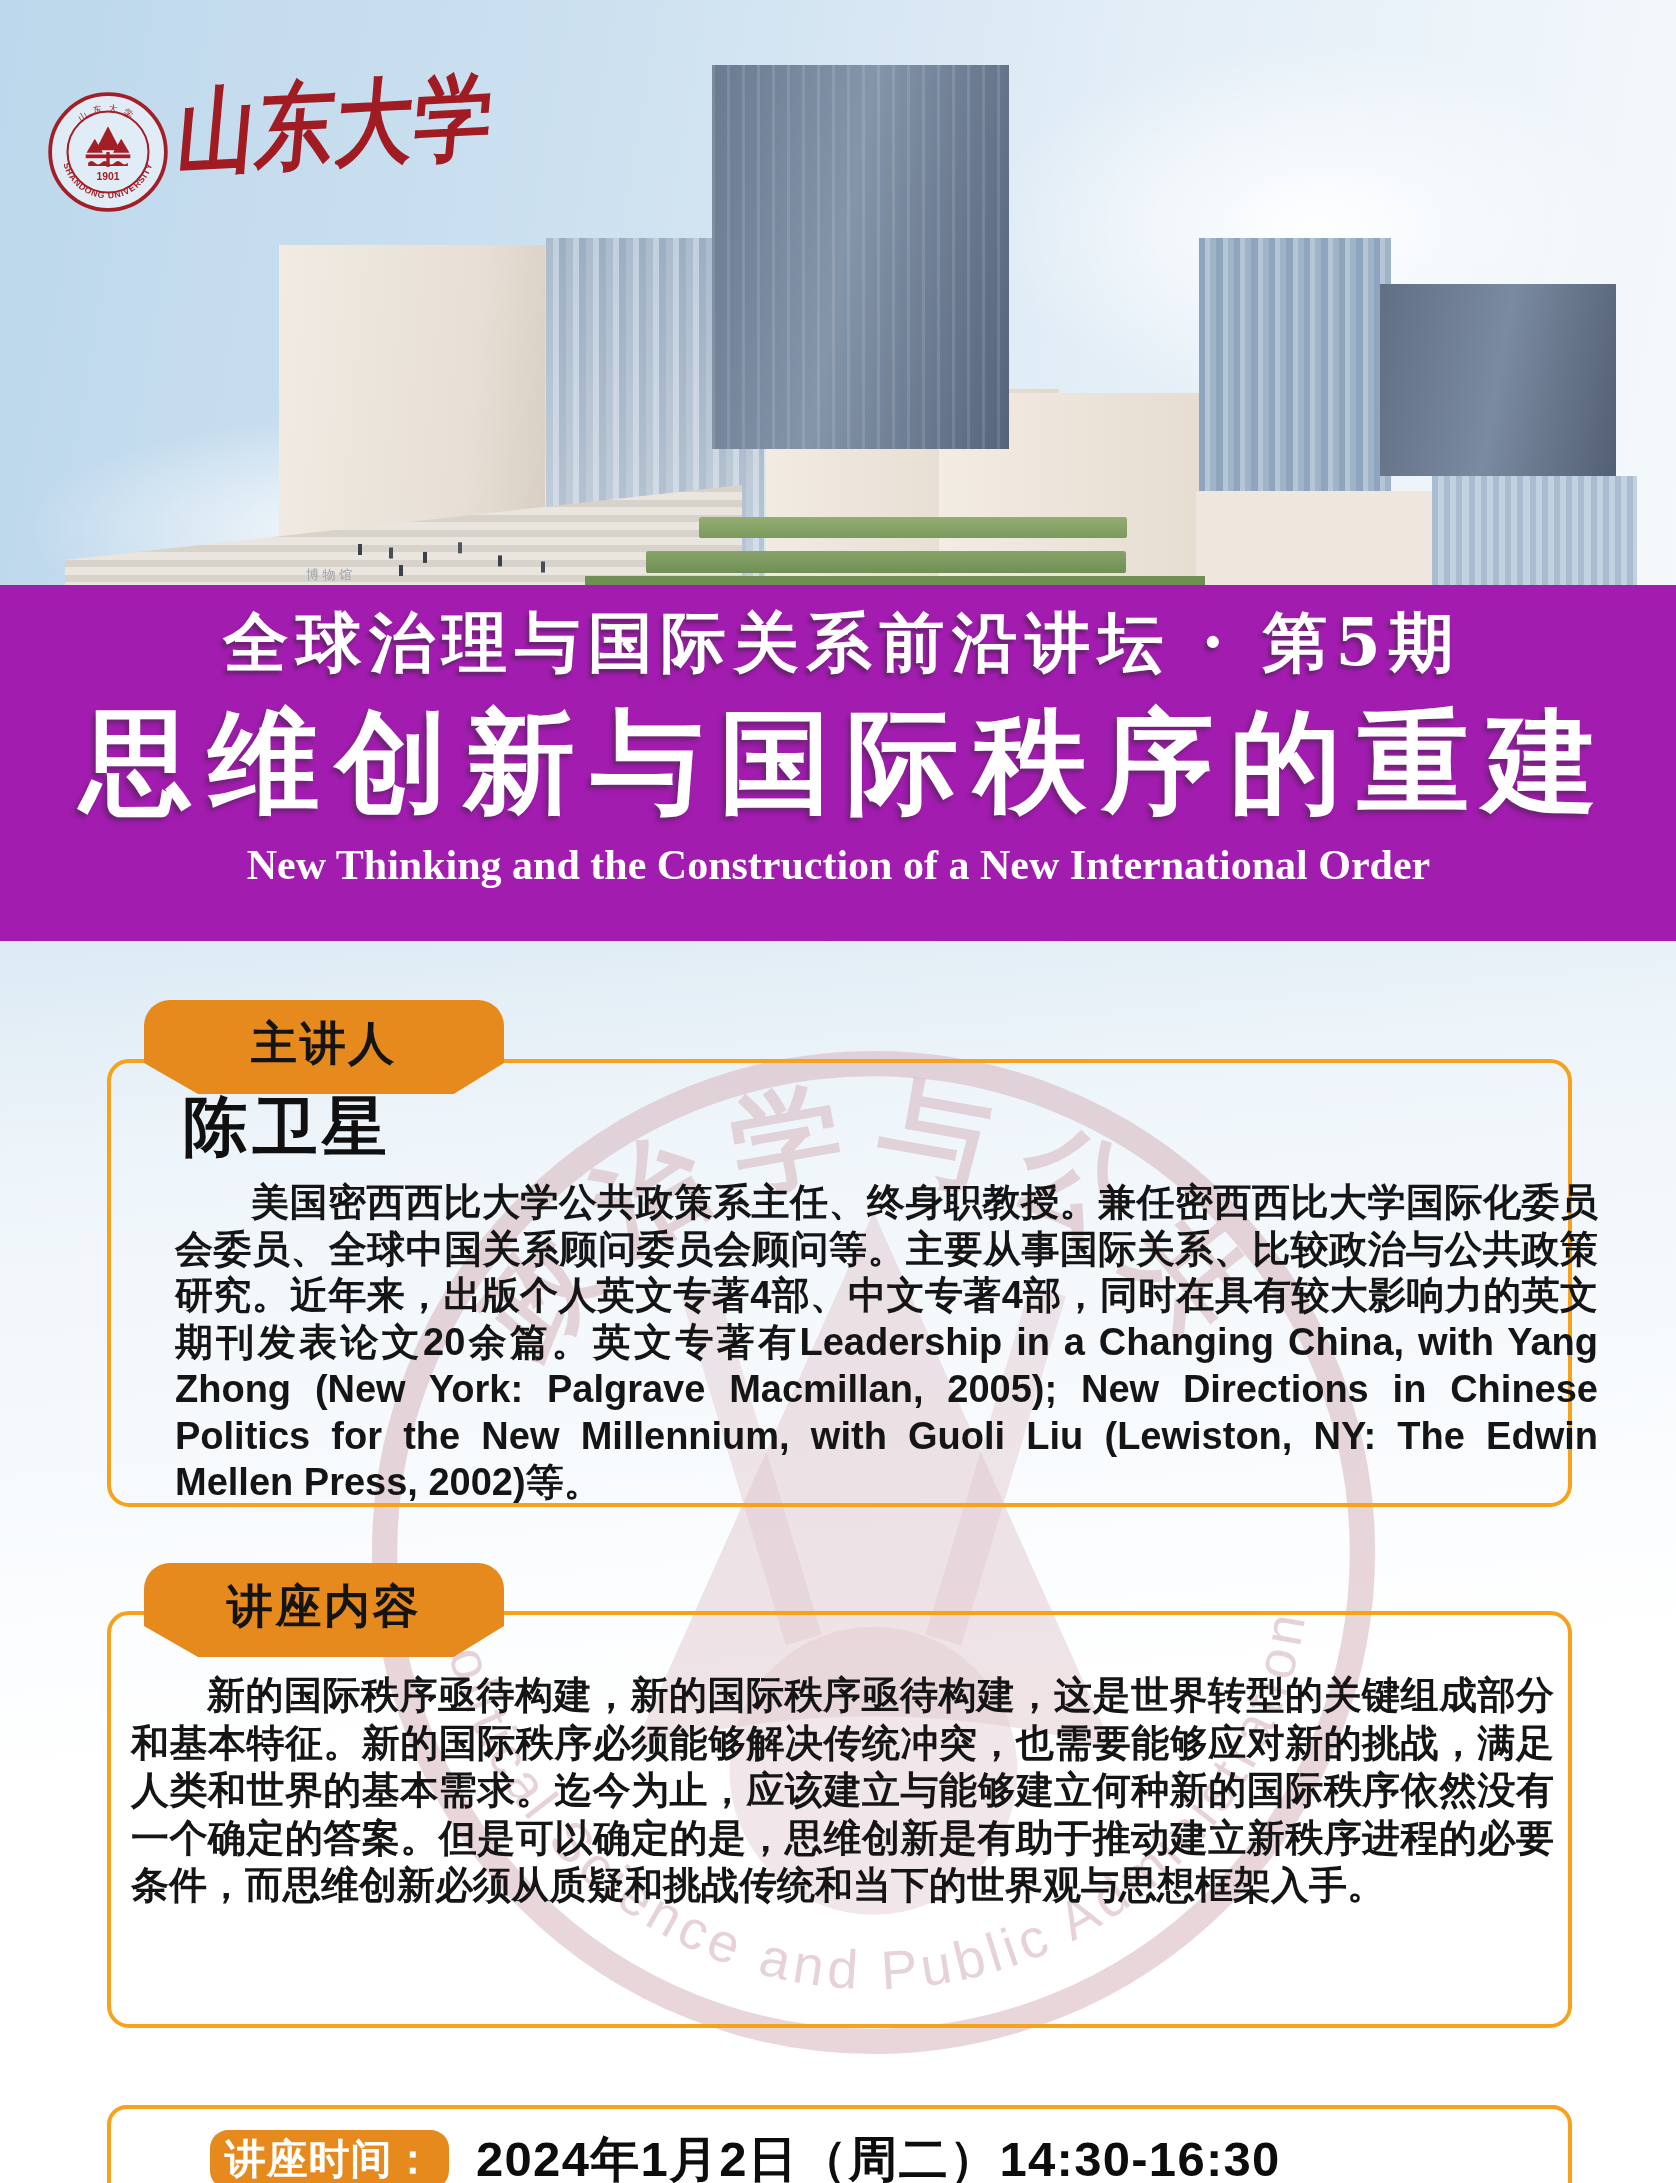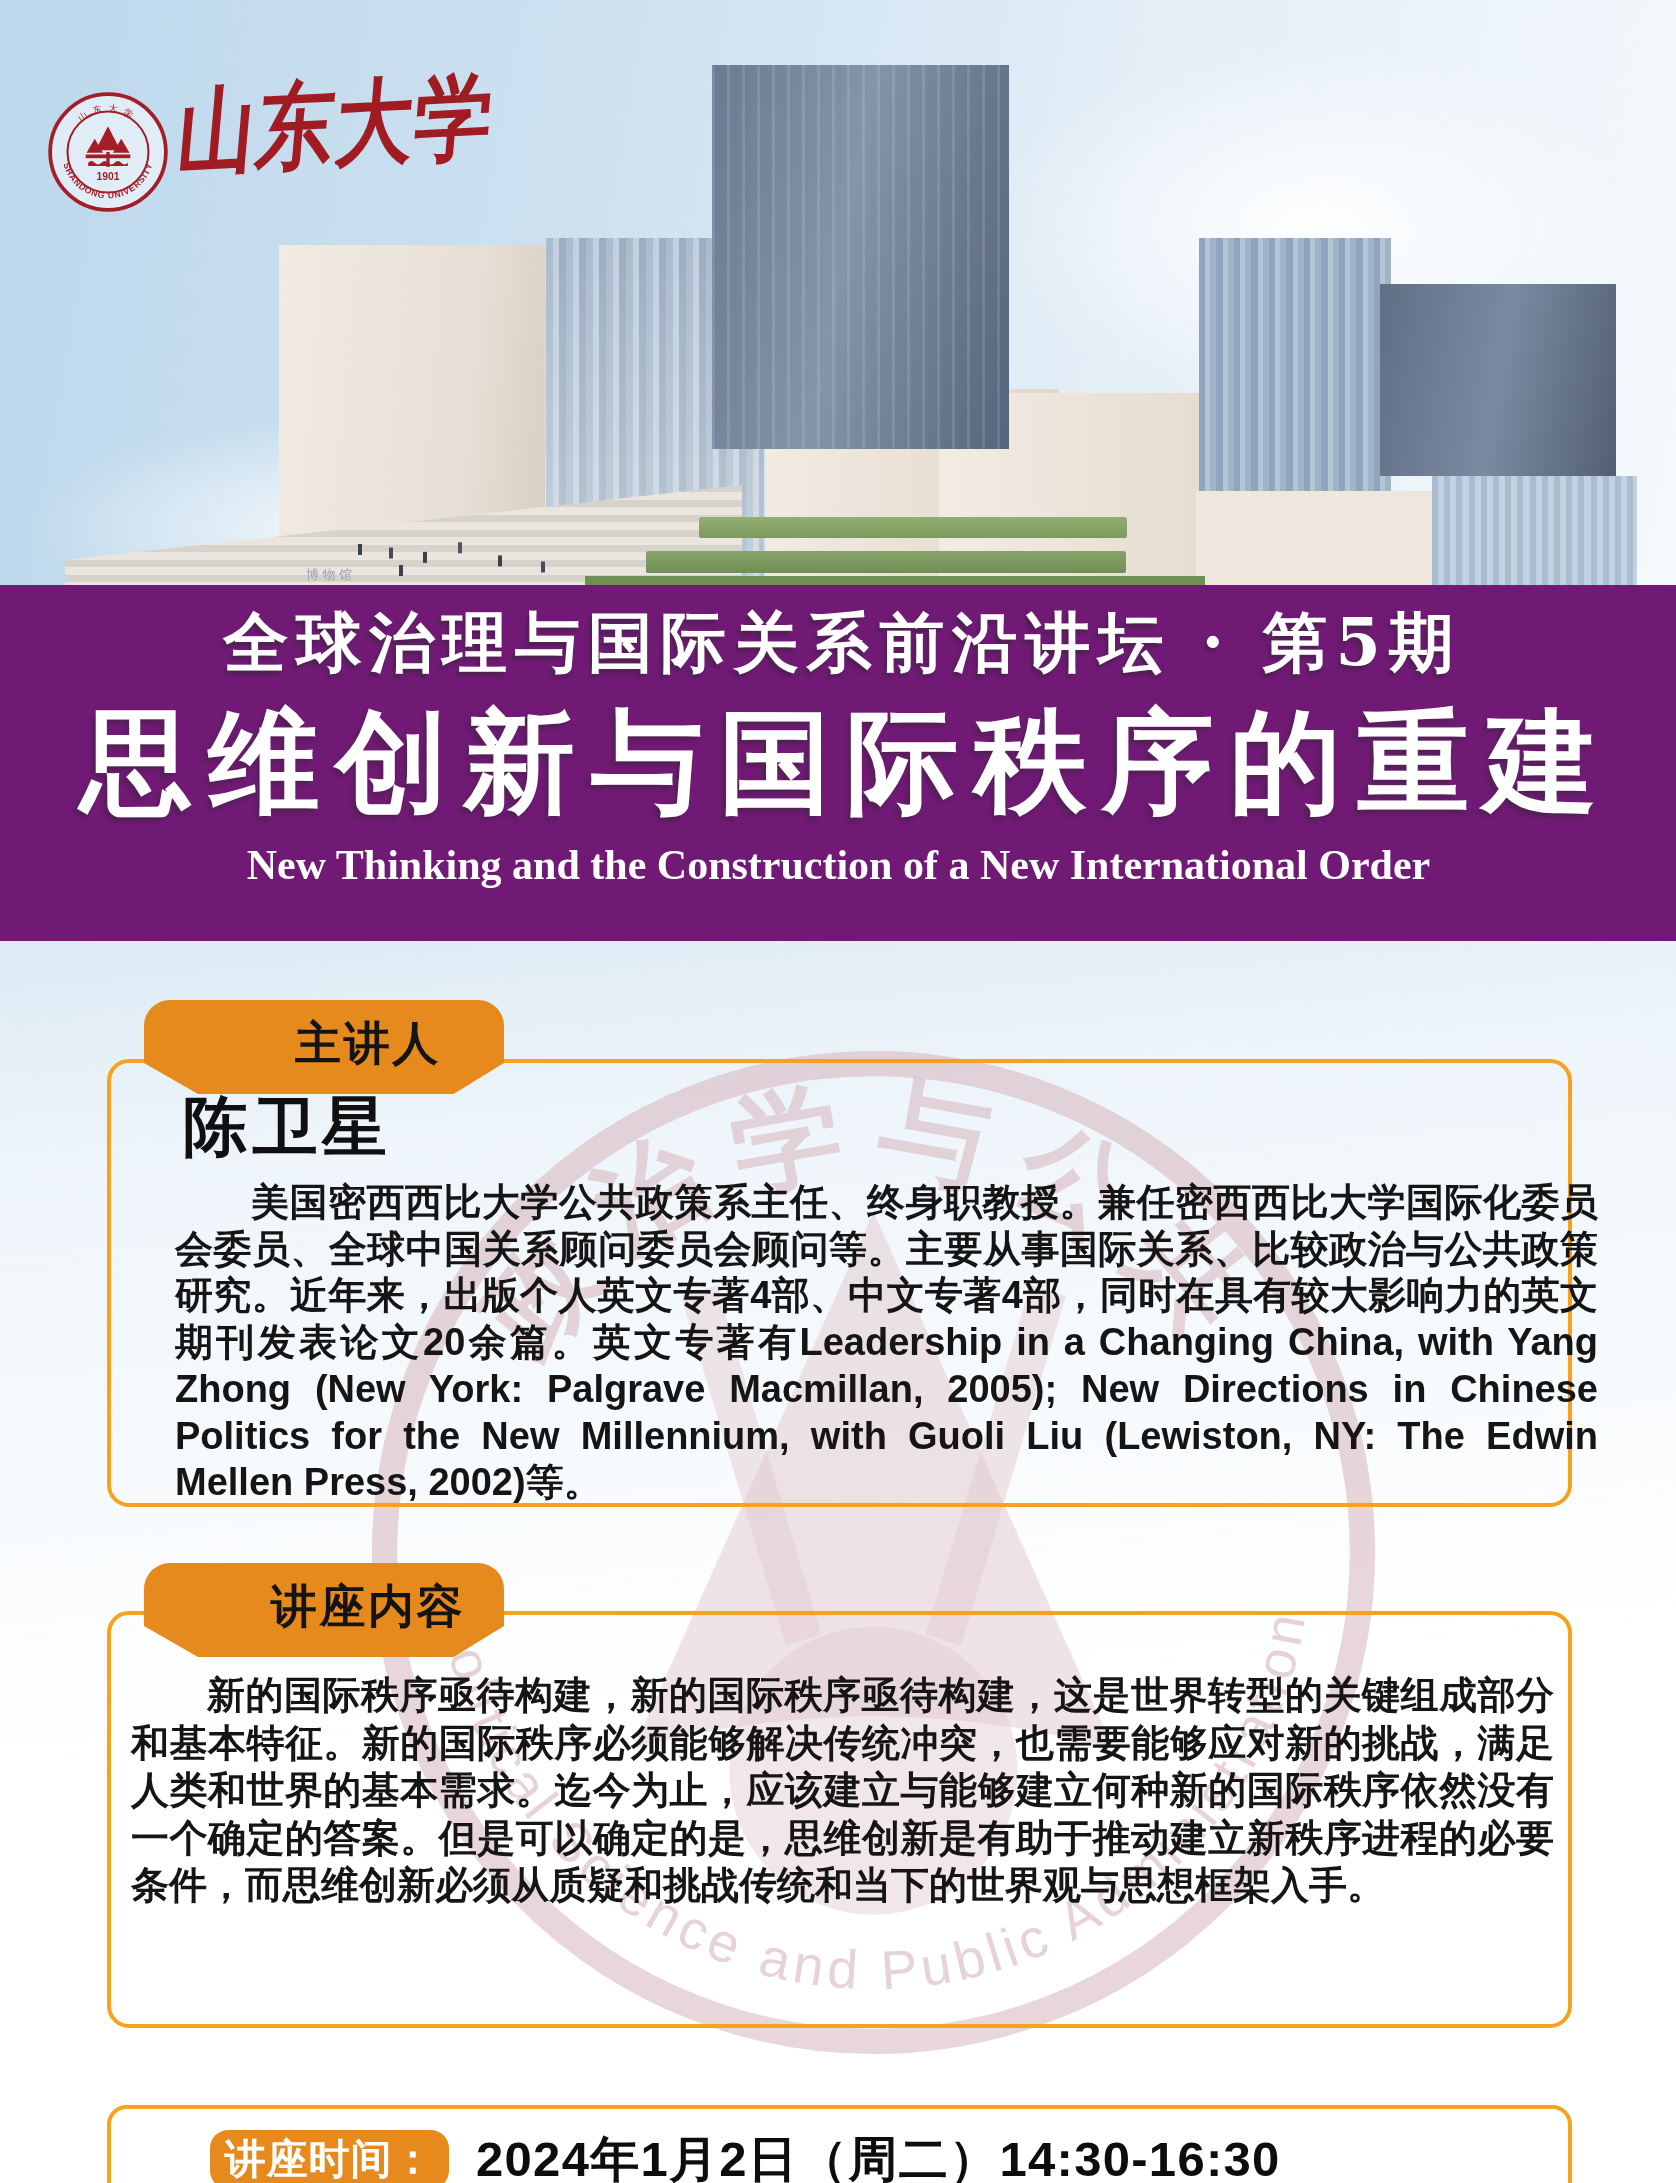--- a/index.html
+++ b/index.html
@@ -45,21 +45,21 @@
       background:linear-gradient(#93ad72,#7b9a5e);}
   .hedge2{left:646px;top:551px;width:480px;height:22px;border-radius:2.6px;
       background:linear-gradient(#88a368,#6f8f55);}
   .hedge3{left:585px;top:576px;width:620px;height:9.6px;background:#6f8f55;}
   .people{position:absolute;left:358px;top:544px;width:3.5px;height:11.4px;background:#3c424b;
       box-shadow:31px 3.5px 0 #474d57,65px 7.9px 0 #3c424b,100px -1.7px 0 #50565f,
                  140px 11.4px 0 #3c424b,183px 17.5px 0 #474d57,41px 21px 0 #3c424b;}
   .building-sign{position:absolute;left:306px;top:554px;font-size:13px;letter-spacing:3.5px;
       color:#98a2ad;margin-top:12px;}
   
-  .band{position:absolute;left:0;top:585px;width:1677px;height:356px;background:#701a75;color:#fff;}
+  .band{position:absolute;left:0;top:585px;width:1677px;height:356px;background:#a21caf;color:#fff;}
   .band .series{position:absolute;left:0;top:22px;width:100%;text-align:center;
       font-family:"DejaVu Serif",serif;font-weight:700;font-size:65px;line-height:70px;
       letter-spacing:7.9px;text-indent:7.9px;text-shadow:-2.6px 3.5px 3.5px rgba(40,40,40,.45);white-space:nowrap;}
   .band .title{position:absolute;left:0;top:114px;width:100%;text-align:center;
       font-weight:700;font-size:112px;line-height:127px;letter-spacing:15.7px;text-indent:15.7px;
       text-shadow:-3.1px 4.4px 4.4px rgba(40,40,40,.4);white-space:nowrap;}
   .band .subtitle{position:absolute;left:0;top:255px;width:100%;text-align:center;
       font-family:"Liberation Serif",serif;font-weight:700;font-size:42px;line-height:50px;
       white-space:nowrap;}
   
@@ -73,21 +73,21 @@
   .card-info{top:1164px;height:181px;border-radius:19.6px;}
   .tab{position:absolute;left:144px;width:360px;height:94px;z-index:3;}
   .tab-speaker{top:59px;}
   .tab-content{top:622px;}
   .tab .cap{position:absolute;left:0;top:0;width:100%;height:63px;background:#e78a1d;
       border-radius:26px 26px 0 0;}
   .tab .trap{position:absolute;left:0;top:63px;width:100%;height:31px;background:#e78a1d;
       clip-path:polygon(0 0,100% 0,86% 100%,15% 100%);}
   .tab .lbl{position:absolute;left:0;top:0;width:100%;height:87px;display:flex;
       align-items:center;justify-content:center;font-size:46px;font-weight:700;color:#141414;
-      letter-spacing:2.6px;z-index:2;margin-left:44px;}
+      letter-spacing:2.6px;z-index:2;}
   .speaker-name{position:absolute;left:183px;top:142px;font-size:65px;font-weight:700;
       color:#101010;letter-spacing:4.4px;z-index:2;}
   .bio{position:absolute;left:131px;top:238px;width:1423px;font-size:38px;line-height:1.23;
       font-weight:600;color:#151515;text-align:justify;text-indent:2em;z-index:2;margin-left:44px;}
   .lecture-body{position:absolute;left:131px;top:731px;width:1423px;font-size:38px;line-height:1.25;
       font-weight:600;color:#151515;text-align:justify;text-indent:2em;z-index:2;}
   .pill{position:absolute;left:210px;width:239px;height:59px;background:#e78a1d;border-radius:18.3px;
       display:flex;align-items:center;justify-content:center;color:#fff;font-size:41px;
       font-weight:700;letter-spacing:0.9px;z-index:2;}
   .pill-time{top:1189px;}

